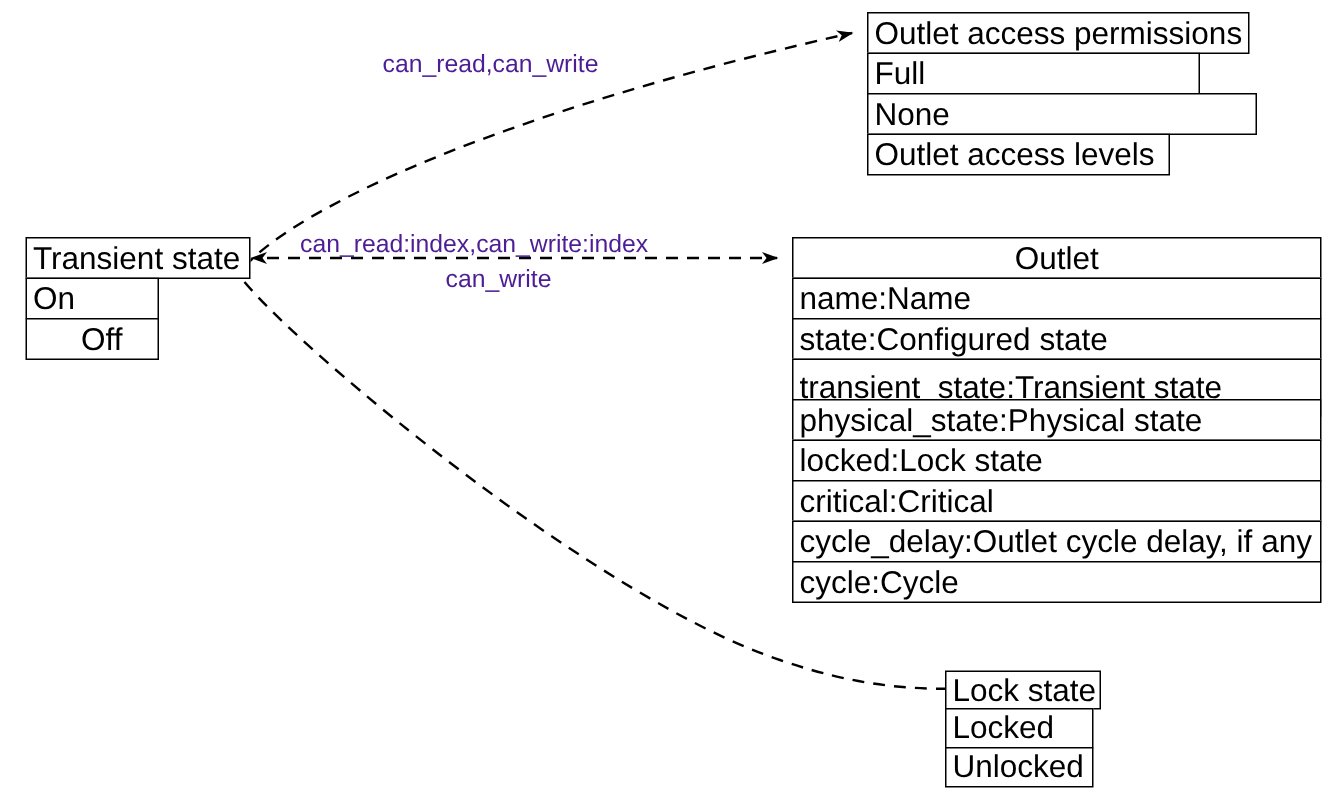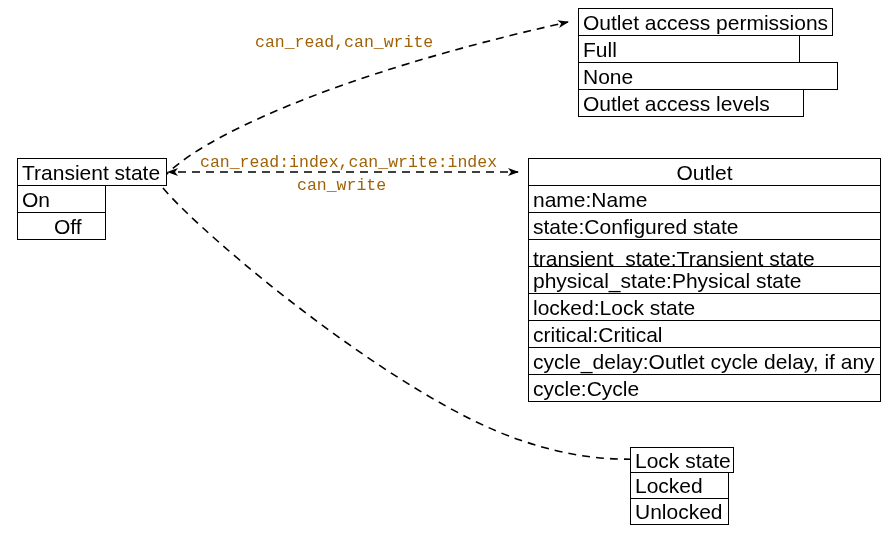--- a/index.html
+++ b/index.html
@@ -40,23 +40,23 @@
     display: flex;
     align-items: center;
     padding-left: 4px;
   }
   .nrow.center {
     justify-content: center;
     padding-left: 0;
   }
   .edge-label {
     position: absolute;
-    font-family: Liberation Mono, monospace;
+    font-family: Liberation Sans, sans-serif;
     font-size: 16.5px;
-    color: #a16207;
+    color: #4c1d95;
     white-space: nowrap;
     line-height: 1;
   }
 </style>
 </head>
 <body>
 
 <div id="canvas">
 
   <svg class="edges" viewBox="0 0 896 539">
@@ -77,21 +77,21 @@
   <div class="node" style="left:17px; top:158px; width:150px; height:85px;">
     <div class="nrow" style="left:0px; top:0px; width:150px; height:28px;">Transient state</div>
     <div class="nrow" style="left:0px; top:27px; width:89px; height:28px;">On</div>
     <div class="nrow" style="left:0px; top:54px; width:89px; height:28px;padding-left:36px;">Off</div>
   </div>
 
   <div class="node" style="left:578px; top:8px; width:256px; height:113px;">
     <div class="nrow" style="left:0px; top:0px; width:255px; height:28px;">Outlet access permissions</div>
     <div class="nrow" style="left:0px; top:27px; width:222px; height:28px;">Full</div>
     <div class="nrow" style="left:0px; top:54px; width:260px; height:28px;">None</div>
-    <div class="nrow" style="left:0px; top:81px; width:226px; height:28px;">Outlet access levels</div>
+    <div class="nrow" style="left:0px; top:81px; width:202px; height:28px;">Outlet access levels</div>
   </div>
 
   <div class="node" style="left:528px; top:158px; width:353px; height:252px;">
     <div class="nrow center" style="left:0px; top:0px; width:353px; height:28px;">Outlet</div>
     <div class="nrow" style="left:0px; top:27px; width:353px; height:28px;">name:Name</div>
     <div class="nrow" style="left:0px; top:54px; width:353px; height:28px;">state:Configured state</div>
     <div class="nrow" style="left:0px; top:81px; width:353px; height:39px;">transient_state:Transient state</div>
     <div class="nrow" style="left:0px; top:108px; width:353px; height:28px;text-align:right;">physical_state:Physical state</div>
     <div class="nrow" style="left:0px; top:135px; width:353px; height:28px;">locked:Lock state</div>
     <div class="nrow" style="left:0px; top:162px; width:353px; height:28px;">critical:Critical</div>

